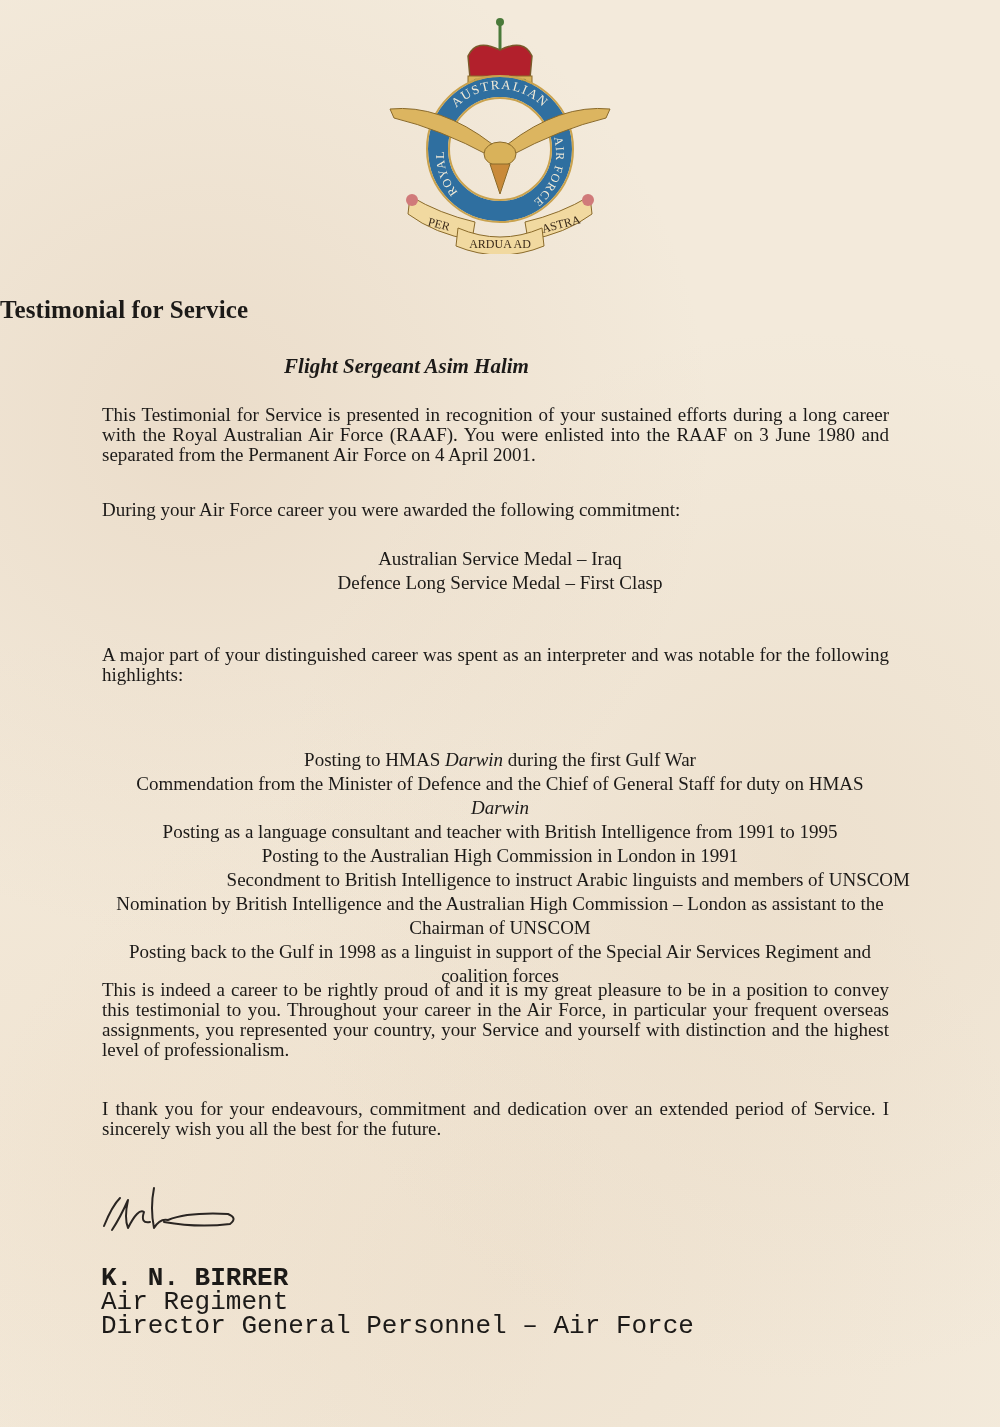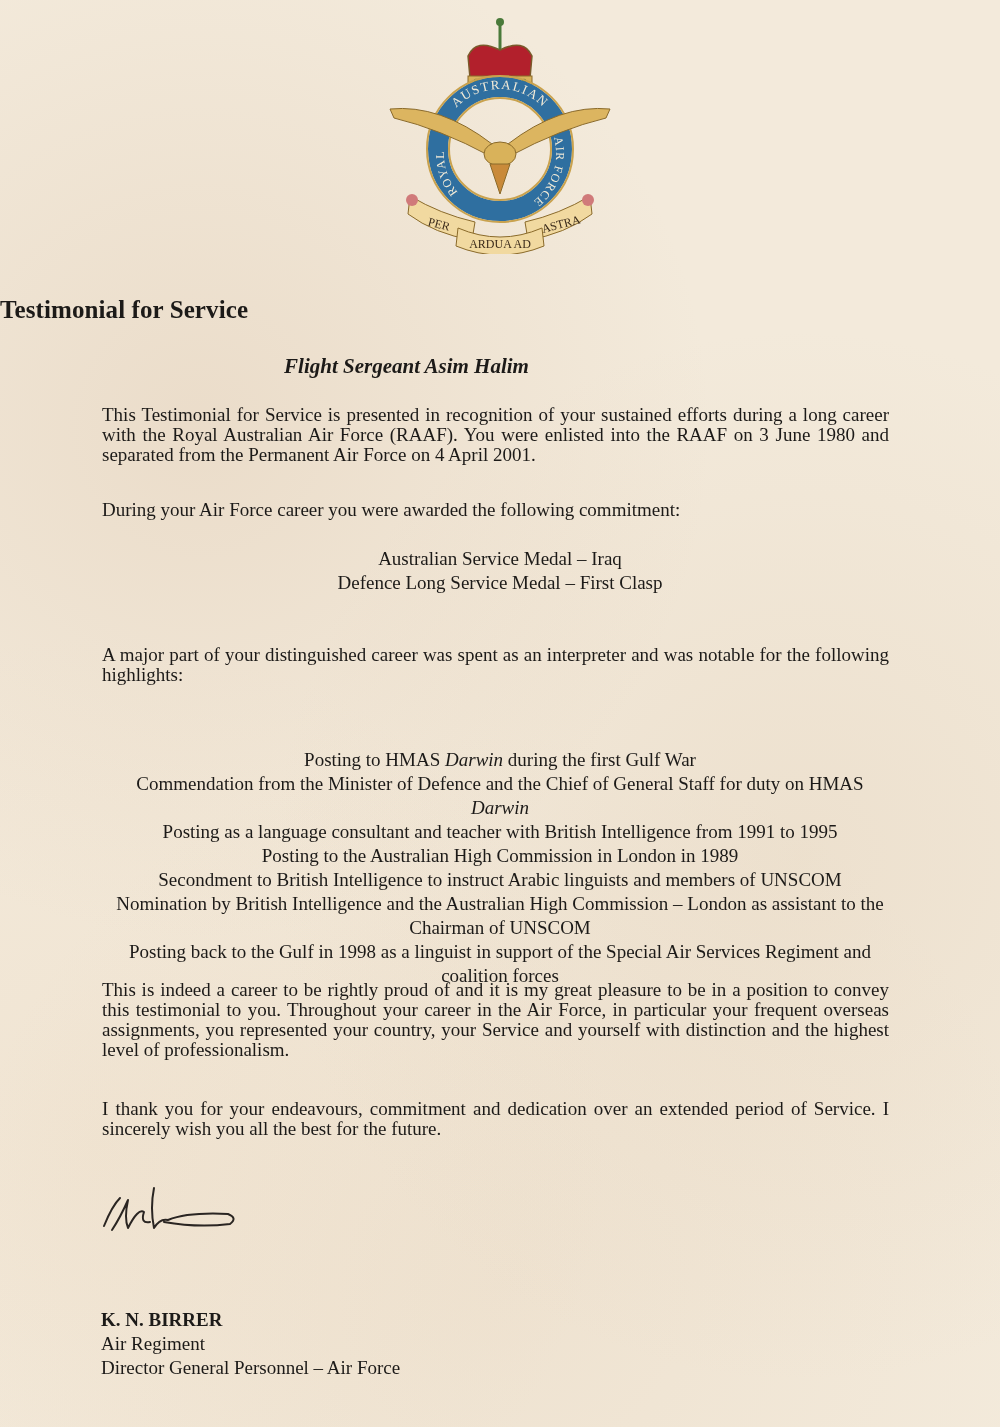--- a/index.html
+++ b/index.html
@@ -29,21 +29,21 @@
     font-size: 19px; line-height: 20px; text-align: justify;
     text-align-last: left;
   }
   .centered-list {
     position: absolute; left: 90px; width: 820px; text-align: center;
     font-size: 19px; line-height: 24px;
   }
   .centered-list div { white-space: nowrap; }
   .centered-list .wrap { white-space: normal; }
   .signature { position: absolute; left: 98px; top: 1178px; width: 150px; height: 70px; }
-  .sig-block { position: absolute; left: 101px; top: 1308px; font-size: 19px; line-height: 24px; }
+  .sig-block { position: absolute; left: 101px; top: 1266px; font-size: 26px; line-height: 24px; font-family: Liberation Mono, monospace; }
   .sig-name { font-weight: bold; }
 </style>
 </head>
 <body>
 
 <svg class="crest" viewBox="0 0 240 240">
   <defs>
     <path id="ringTop" d="M 60 120 A 60 60 0 0 1 180 120"></path>
     <path id="ringRight" d="M 168 95 A 60 60 0 0 1 140 180"></path>
     <path id="ringLeft" d="M 100 180 A 60 60 0 0 1 72 95"></path>
@@ -106,22 +106,22 @@
   <div>Australian Service Medal – Iraq</div>
   <div>Defence Long Service Medal – First Clasp</div>
 </div>
 
 <div class="para" style="top:645px;">A major part of your distinguished career was spent as an interpreter and was notable for the following highlights:</div>
 
 <div class="centered-list" style="top:717px; left:110px; width:780px;margin-top:31px;">
   <div class="wrap"><span>Posting to HMAS </span><i>Darwin</i><span> during the first Gulf War</span></div>
   <div class="wrap"><span>Commendation from the Minister of Defence and the Chief of General Staff for duty on HMAS </span><i>Darwin</i><span></span></div>
   <div class="wrap" style="margin-left:-20px; margin-right:-20px;"><span>Posting as a language consultant and teacher with British Intelligence from 1991 to 1995</span></div>
-  <div class="wrap"><span>Posting to the Australian High Commission in London in 1989</span></div>
-  <div class="wrap" style="margin-left:-20px; margin-right:-20px;"><span>Secondment to British Intelligence to instruct Arabic linguists and members of UNSCOM</span></div>
+  <div class="wrap"><span>Posting to the Australian High Commission in London in 1991</span></div>
+  <div class="wrap" style="margin-left:-20px; margin-right:-20px;text-align:right;"><span>Secondment to British Intelligence to instruct Arabic linguists and members of UNSCOM</span></div>
   <div class="wrap"><span>Nomination by British Intelligence and the Australian High Commission – London as assistant to the Chairman of UNSCOM</span></div>
   <div class="wrap"><span>Posting back to the Gulf in 1998 as a linguist in support of the Special Air Services Regiment and coalition forces</span></div>
 </div>
 
 <div class="para" style="top:980px;">This is indeed a career to be rightly proud of and it is my great pleasure to be in a position to convey this testimonial to you. Throughout your career in the Air Force, in particular your frequent overseas assignments, you represented your country, your Service and yourself with distinction and the highest level of professionalism.</div>
 
 <div class="para" style="top:1099px;">I thank you for your endeavours, commitment and dedication over an extended period of Service. I sincerely wish you all the best for the future.</div>
 
 <svg class="signature" viewBox="0 0 150 70">
   <path d="M 6 48 Q 14 28 22 20 M 14 52 Q 22 40 30 22 Q 26 40 30 50 Q 40 30 46 34 Q 42 46 52 44 M 56 10 Q 52 30 56 50 Q 62 40 70 42 Q 90 34 130 36 Q 140 40 132 46 Q 100 50 66 44" fill="none" stroke="#2a2522" stroke-width="2" stroke-linecap="round" stroke-linejoin="round"></path>

